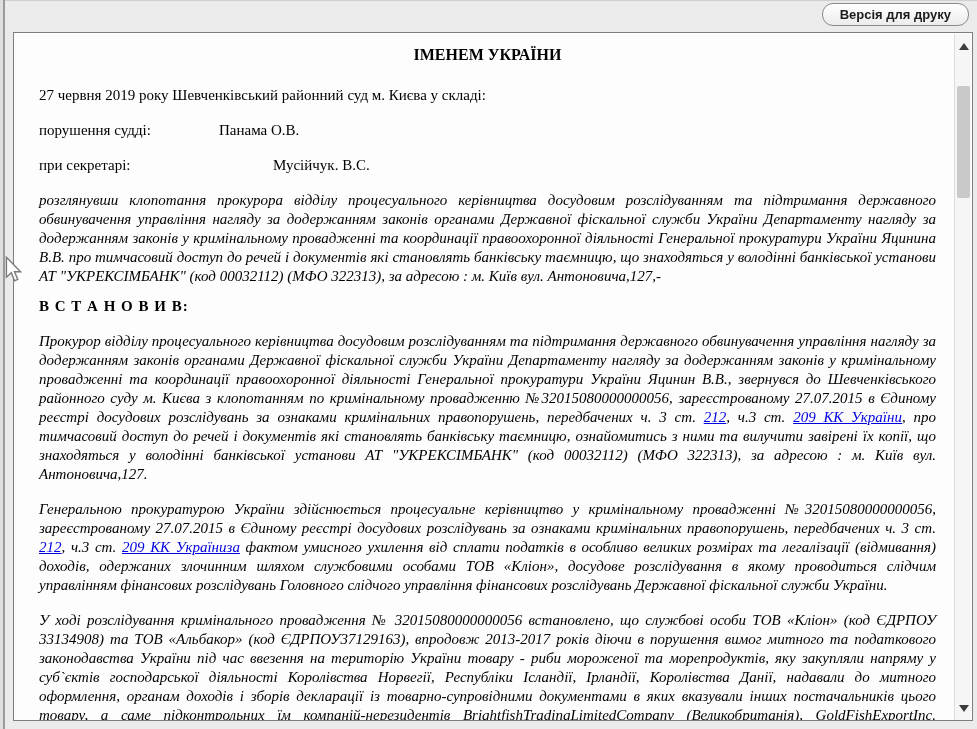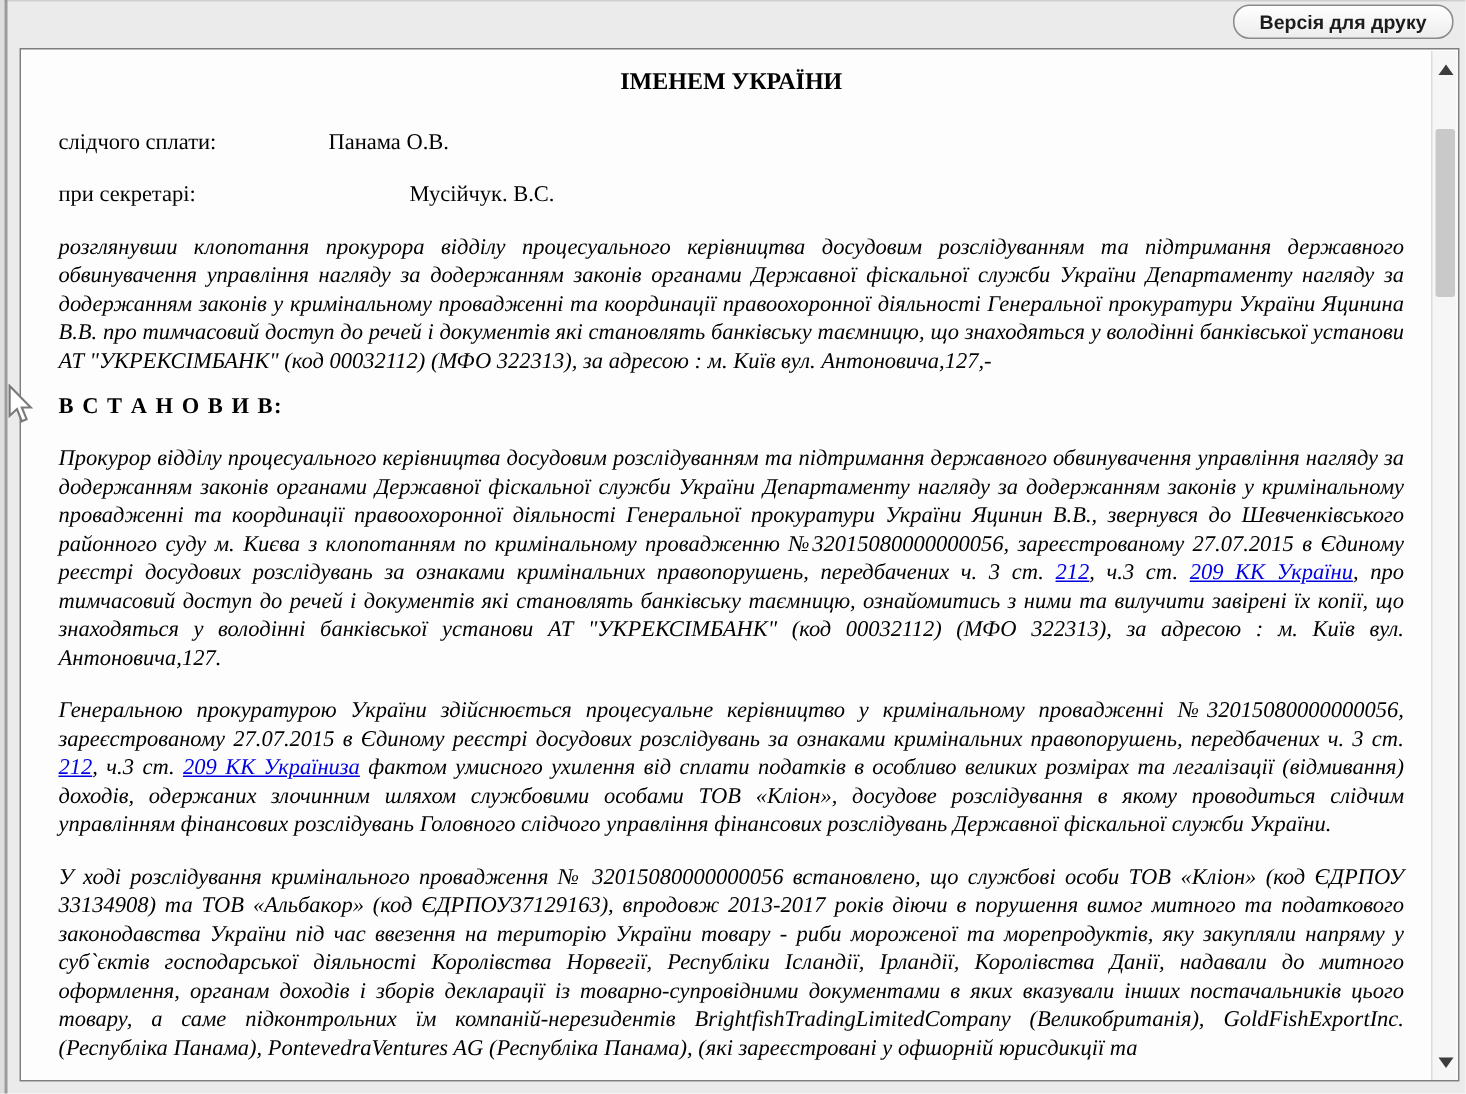--- a/index.html
+++ b/index.html
@@ -57,23 +57,24 @@
   <div class="frame-top"></div>
   <div class="frame-left-outer"></div>
   <div class="frame-left"></div>
 
   <button class="print-btn">Версія для друку</button>
 
   <div class="doc">
     <div class="doc-content">
       <div class="doc-title">ІМЕНЕМ УКРАЇНИ</div>
 
+      <p>27 червня 2019 року Шевченківський районний суд м. Києва у складі:</p>
 
       <p>
-        <span class="lbl tab1">слідчого сплати:</span><span>Панама О.В.</span>
+        <span class="lbl tab1">порушення судді:</span><span>Панама О.В.</span>
       </p>
 
       <p>
         <span class="lbl tab2">при секретарі:</span><span>Мусійчук. В.С.</span>
       </p>
 
       <p class="just">розглянувши клопотання прокурора відділу процесуального керівництва досудовим розслідуванням та підтримання державного обвинувачення управління нагляду за додержанням законів органами Державної фіскальної служби України Департаменту нагляду за додержанням законів у кримінальному провадженні та координації правоохоронної діяльності Генеральної прокуратури України Яцинина В.В. про тимчасовий доступ до речей і документів які становлять банківську таємницю, що знаходяться у володінні банківської установи АТ "УКРЕКСІМБАНК" (код 00032112) (МФО 322313), за адресою : м. Київ вул. Антоновича,127,-</p>
 
       <div class="resolved">В С Т А Н О В И В:</div>
 

